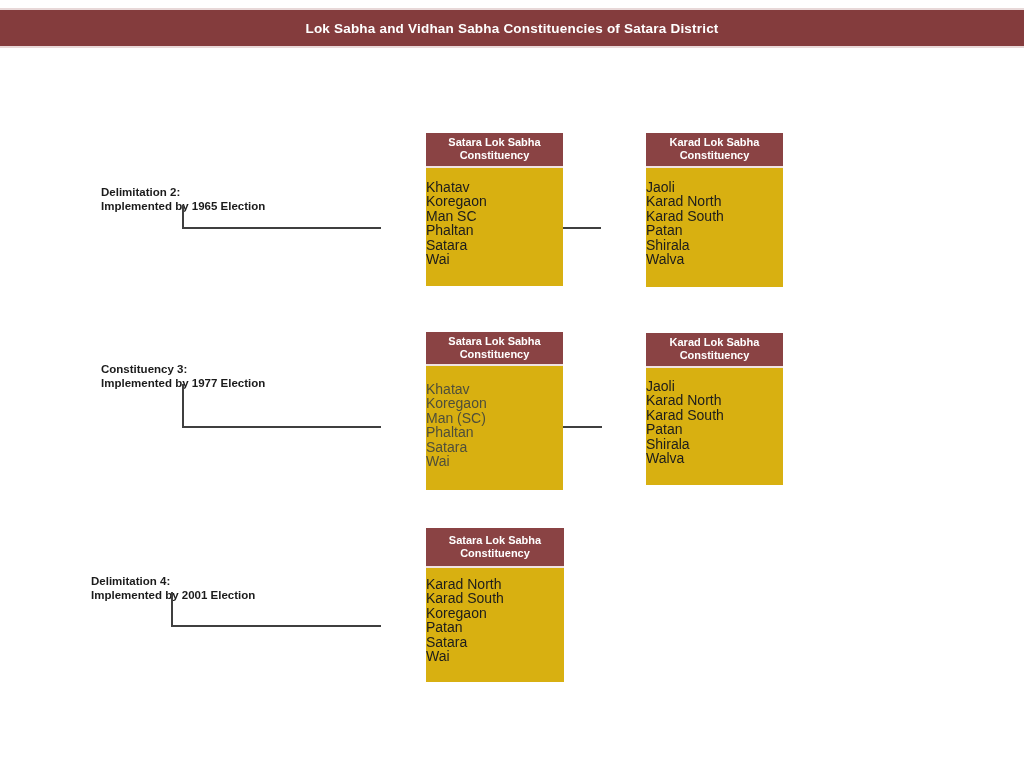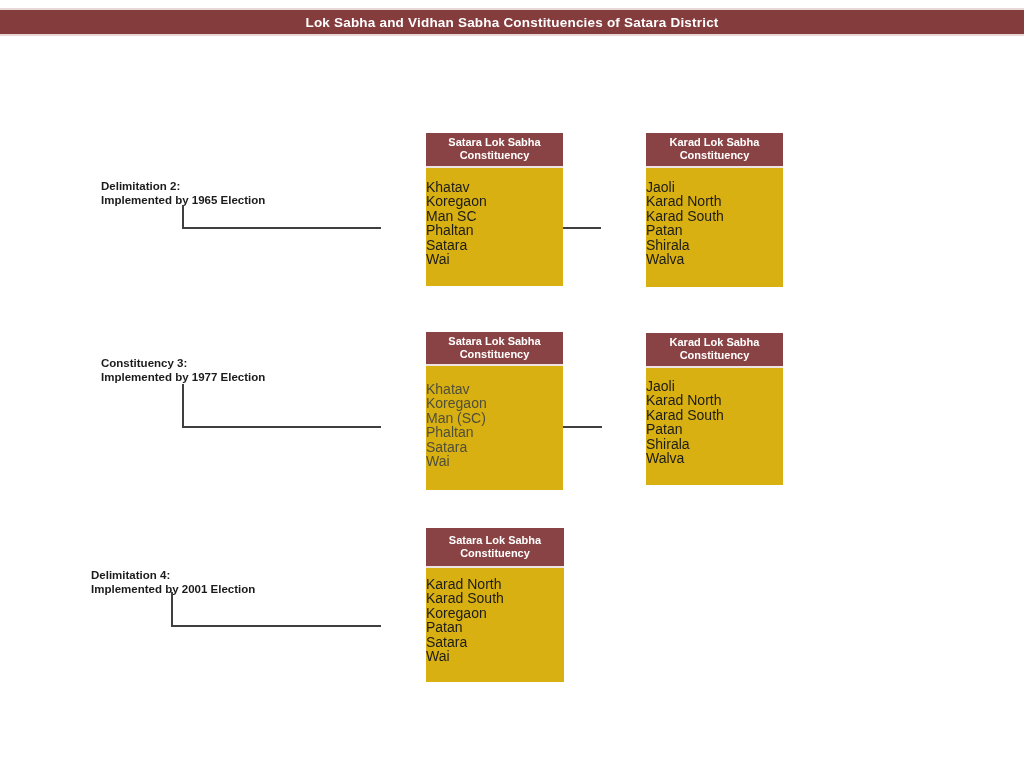--- a/index.html
+++ b/index.html
@@ -1,27 +1,27 @@
 <!DOCTYPE html>
 <html style="--maroon-bar: #843C3D; --box-header: #8A4344; --gold: #D8B011; --line: #3F3F3F; --item-text: #1C1C1C; --muted-item-text: #4F4F3A;"><head>
 <meta charset="utf-8">
 <style>
   html,body{margin:0;padding:0;background:#ffffff;}
   #canvas{
     position:relative;width:1024px;height:768px;background:#ffffff;
     font-family:"Liberation Sans",sans-serif;overflow:hidden;
   }
   .titlebar{
-    position:absolute;left:0;top:8px;width:1024px;height:28px;
+    position:absolute;left:0;top:8px;width:1024px;height:40px;
     background:var(--maroon-bar,#843C3D);
     display:flex;align-items:center;justify-content:center;
     box-sizing:border-box;border-top:2px solid #E8D8D8;border-bottom:2px solid #E8D8D8;
   }
   .titlebar .title-text{color:#ffffff;font-weight:bold;font-size:13.5px;letter-spacing:.2px;}
-  .slabel{position:absolute;font-size:11.5px;font-weight:bold;color:#1B1B1B;line-height:14px;width:230px;}
+  .slabel{position:absolute;font-size:11.5px;font-weight:bold;color:#1B1B1B;line-height:14px;width:230px;margin-top:6px;}
   .slabel-note{font-weight:normal;color:#2F2F2F;margin-top:2px;font-size:11.5px;}
   .line{position:absolute;background:var(--line,#3F3F3F);}
   .cbox{position:absolute;padding-left:45px;}
   .cbox-header{
     background:var(--box-header,#8A4344);color:#ffffff;font-weight:bold;
     font-size:11px;line-height:13px;display:flex;align-items:center;justify-content:center;
     text-align:center;box-sizing:border-box;border-bottom:2px solid #EFE2E2;padding:2px 16px 3px;
   }
   .cbox-body{
     background:var(--gold,#D8B011);box-sizing:border-box;

